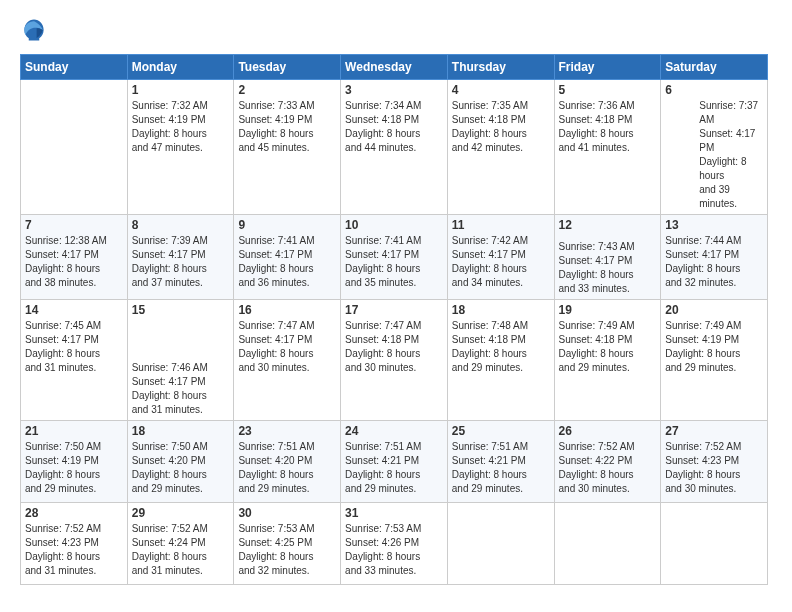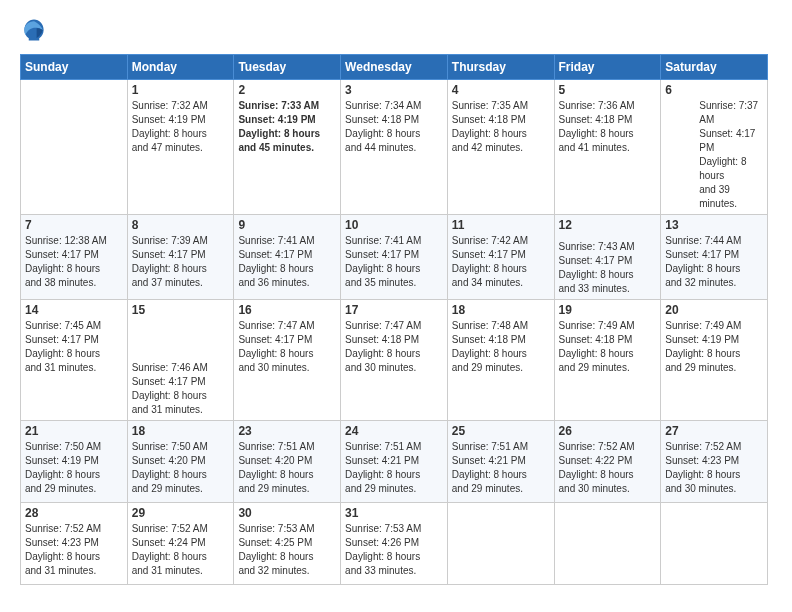--- a/index.html
+++ b/index.html
@@ -130,21 +130,21 @@
           <td class="empty-cell"></td>
           <td>
             <span class="day-num">1</span>
             <div class="day-info" style="white-space: pre-line;">Sunrise: 7:32 AM
 Sunset: 4:19 PM
 Daylight: 8 hours
 and 47 minutes.</div>
           </td>
           <td>
             <span class="day-num">2</span>
-            <div class="day-info" style="white-space: pre-line; font-weight: bold;">Sunrise: 7:33 AM
+            <div class="day-info" style="white-space: pre-line;">Sunrise: 7:33 AM
 Sunset: 4:19 PM
 Daylight: 8 hours
 and 45 minutes.</div>
           </td>
           <td>
             <span class="day-num">3</span>
             <div class="day-info" style="white-space: pre-line;">Sunrise: 7:34 AM
 Sunset: 4:18 PM
 Daylight: 8 hours
 and 44 minutes.</div>

